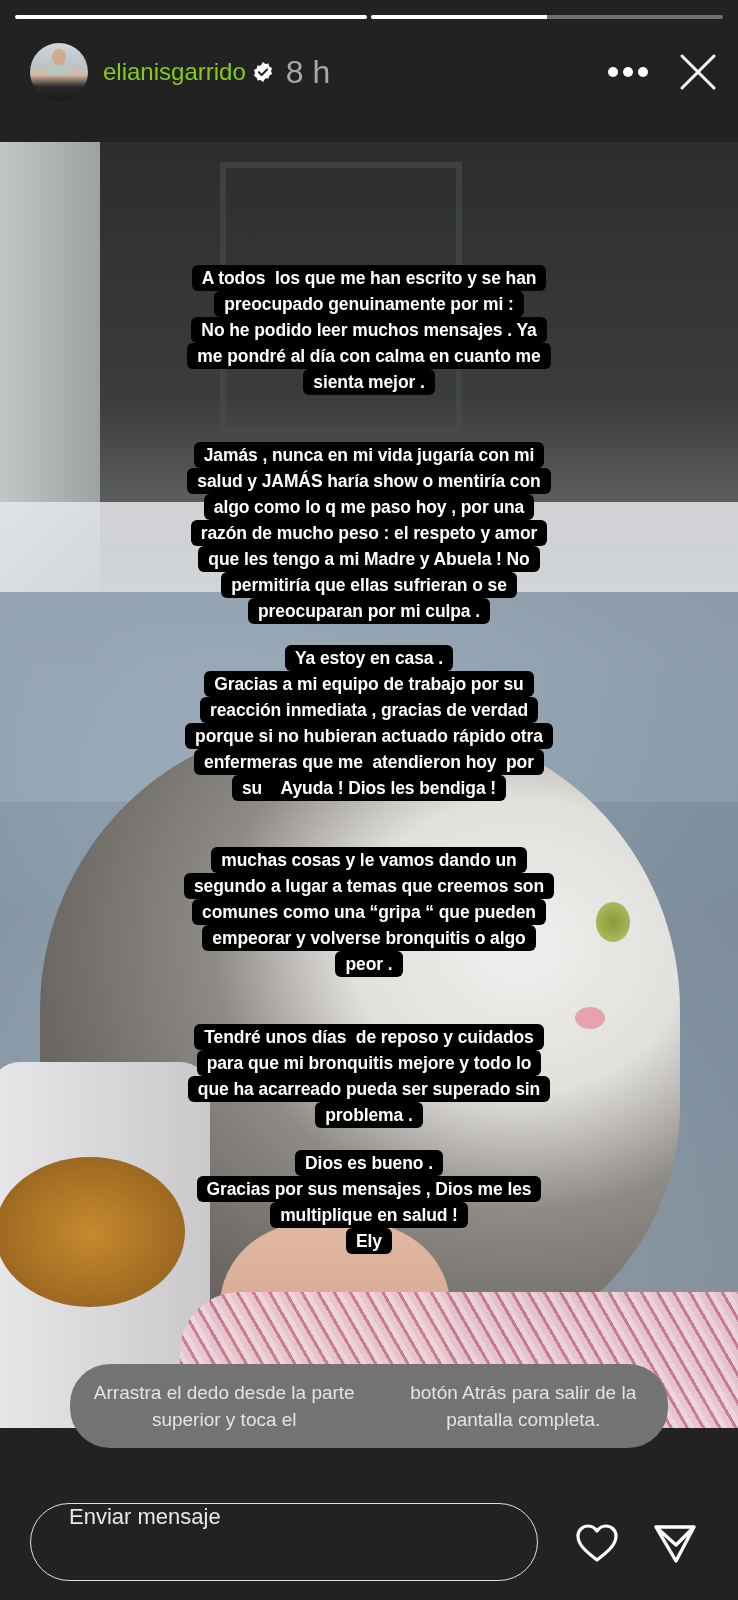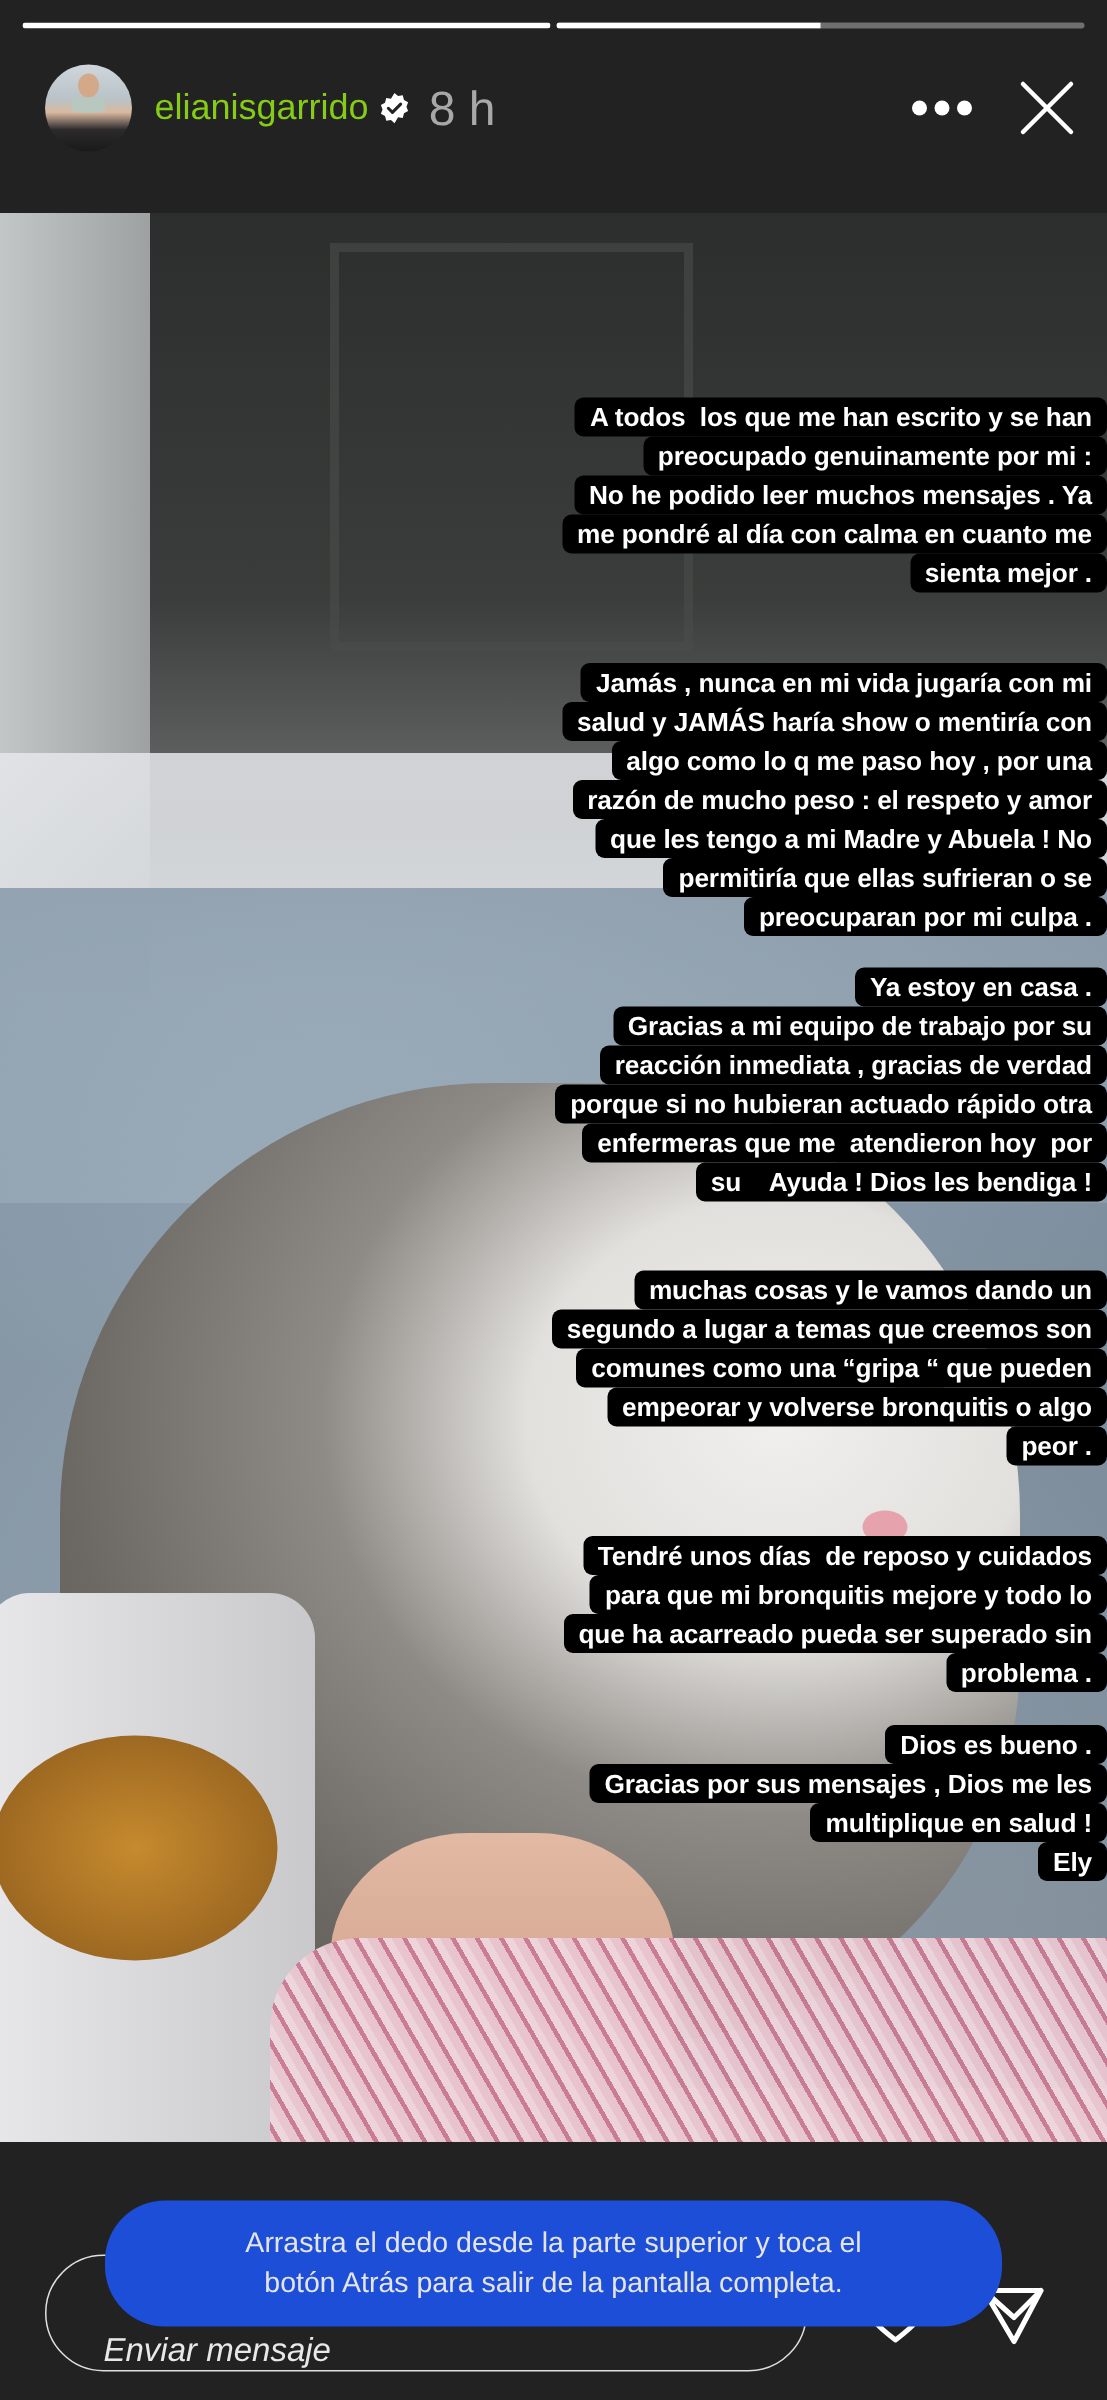--- a/index.html
+++ b/index.html
@@ -27,29 +27,29 @@
   .bedsheet { position:absolute; left:0; top:360px; width:738px; height:300px; background:linear-gradient(180deg,#e5e7ea,#cfd5da); opacity:0.85; }
   .jeans { position:absolute; left:0; top:450px; width:738px; height:800px; background:radial-gradient(ellipse at 30% 40%,#8fa4b6,#6c8091); opacity:0.75; }
   .cat { position:absolute; left:40px; top:580px; width:640px; height:640px; border-radius:45% 45% 40% 40%;
          background:radial-gradient(ellipse at 75% 35%,#f0efed 0%,#e2e0dd 25%,#8e8b86 45%,#6c6964 70%,#55524e 100%); }
   .cat-eye { position:absolute; left:596px; top:760px; width:34px; height:40px; border-radius:50%; background:radial-gradient(circle,#8a9a3a,#b9c36c); }
   .cat-nose { position:absolute; left:575px; top:865px; width:30px; height:22px; border-radius:50%; background:#e7a3ad; }
   .mug { position:absolute; left:-10px; top:920px; width:220px; height:366px; border-radius:30px 30px 0 0; background:linear-gradient(90deg,#e8e8ea,#c9c9cc); }
   .tea { position:absolute; left:-5px; top:1015px; width:190px; height:150px; border-radius:50%; background:radial-gradient(ellipse,#c68a2e,#8c5a1c); }
   .hand { position:absolute; left:220px; top:1080px; width:230px; height:210px; border-radius:40% 40% 20% 20%; background:linear-gradient(180deg,#e2b9a3,#c89682); }
   .sleeve { position:absolute; left:180px; top:1150px; width:558px; height:140px; background:repeating-linear-gradient(60deg,#e9c6d0 0 6px,#c97a93 6px 9px,#efd6de 9px 14px); opacity:0.95; border-radius:60px 0 0 0; }
-  .text-block { position:absolute; left:0; width:738px; display:flex; flex-direction:column; align-items:flex-end; }
+  .text-block { position:absolute; left:0; width:738px; display:flex; flex-direction:column; align-items:center; }
   .line { background:#000; color:#fff; font-family:"Liberation Sans", sans-serif; font-weight:bold; font-size:17.5px;
           line-height:24px; padding:1px 10px; margin:0; white-space:pre; border-radius:6px; letter-spacing:-0.1px; }
-  .toast { position:absolute; left:70px; top:1467px; width:598px; height:84px; background:#1d4ed8; border-radius:40px;
-           display:flex; flex-direction:column; align-items:center; justify-content:center; z-index:3; }
+  .toast { position:absolute; left:70px; top:1364px; width:598px; height:84px; background:#737373; border-radius:40px;
+           display:flex; flex-direction:row; align-items:center; justify-content:center; z-index:3; }
   .toast div { font-size:19px; line-height:27px; color:#e4e4e4; text-align:center; }
   .bottom { position:absolute; top:1503px; left:30px; right:20px; height:80px; }
   .msg-input { position:absolute; left:0; top:0; width:508px; height:78px; border:1.5px solid #e0e0e0; border-radius:40px;
-               box-sizing:border-box; display:flex; align-items:flex-end; padding-left:38px; font-size:22px; color:#e8e8e8; background:transparent;font-style:italic; }
+               box-sizing:border-box; display:flex; align-items:flex-start; padding-left:38px; font-size:22px; color:#e8e8e8; background:transparent; }
   .heart { position:absolute; left:544px; top:20px; width:46px; height:40px; }
   .send { position:absolute; left:622px; top:20px; width:46px; height:42px; }
 </style>
 </head>
 <body>
 
 <div class="progress">
   <div class="seg">
       <div class="fill" style="width:100%"></div>
     </div>

